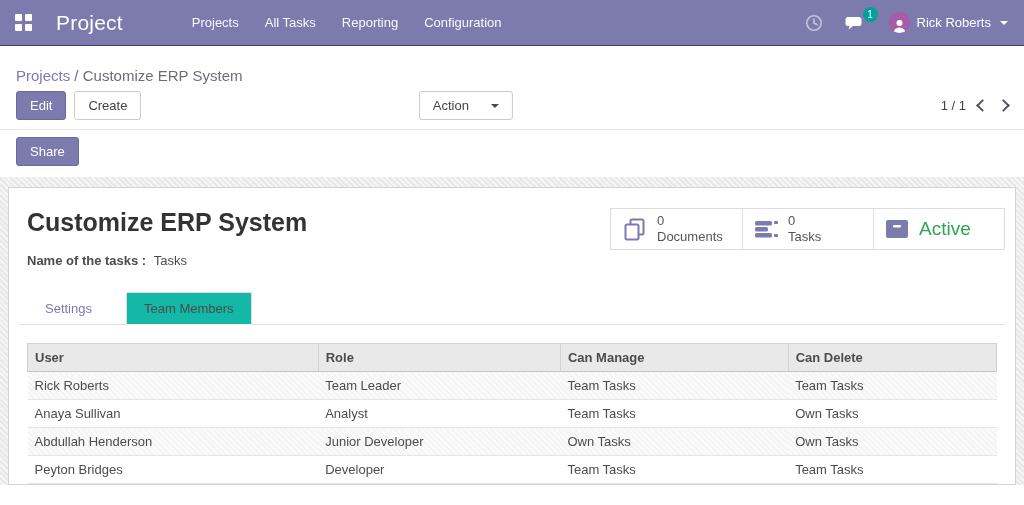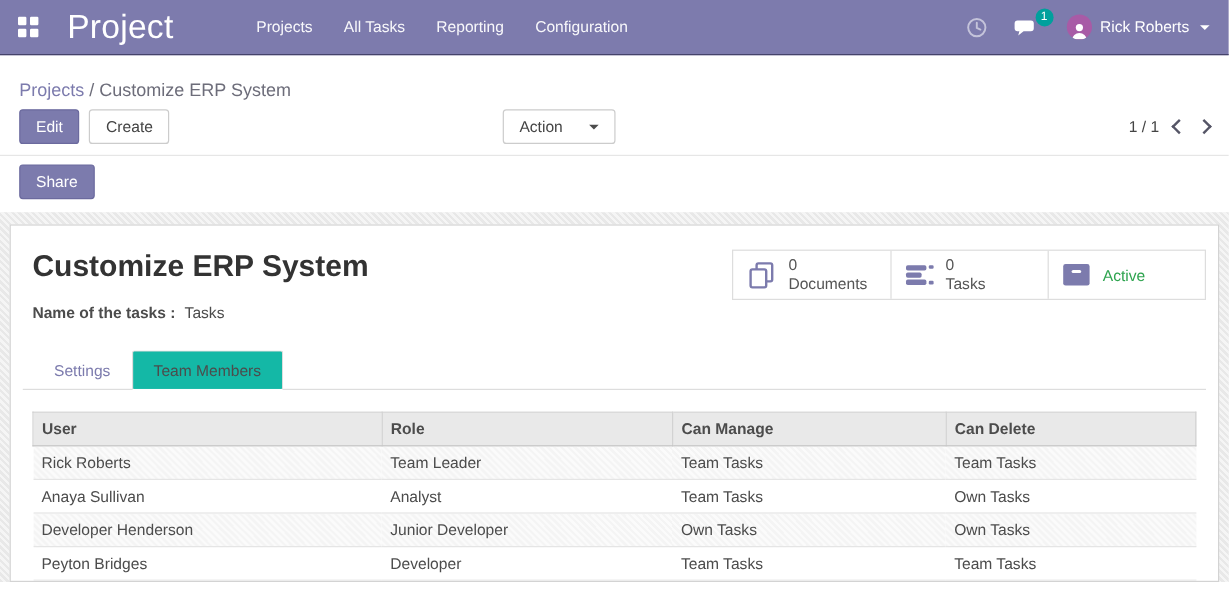--- a/index.html
+++ b/index.html
@@ -18,21 +18,21 @@
     background: #7d7bad;
     border-bottom: 1px solid #45436a;
     display: flex;
     align-items: center;
     color: #ffffff;
     padding: 0 16px 0 8px;
   }
   .apps-btn { width: 30px; height: 30px; display: flex; align-items: center; justify-content: center; cursor: pointer; }
   .apps-grid { display: grid; grid-template-columns: 7px 7px; grid-template-rows: 7px 7px; gap: 3px; }
   .apps-grid span { background: #ffffff; border-radius: 1px; }
-  .brand { font-size: 28px; font-weight: 400; margin: 0 56px 0 18px; cursor: pointer; letter-spacing: 0.2px; }
+  .brand { font-size: 21px; font-weight: 400; margin: 0 56px 0 18px; cursor: pointer; letter-spacing: 0.2px; }
   .nav-menu { display: flex; align-items: center; height: 100%; }
   .nav-item { padding: 0 13px; height: 100%; display: flex; align-items: center; cursor: pointer; color: rgba(255,255,255,0.95); font-size: 13px; }
   .nav-right { margin-left: auto; display: flex; align-items: center; gap: 22px; }
   .icon-btn { position: relative; cursor: pointer; display: flex; align-items: center; }
   .badge {
     position: absolute; top: -7px; right: -11px;
     background: #00a09d; color: #fff; font-size: 10px;
     min-width: 15px; height: 15px; border-radius: 8px;
     display: flex; align-items: center; justify-content: center; padding: 0 4px;
   }
@@ -99,24 +99,24 @@
 
   .stat-group { display: flex; border: 1px solid #dddddd; background: #ffffff; }
   .stat-btn {
     display: flex; align-items: center; gap: 9px;
     width: 131px; height: 40px; padding: 0 10px;
     cursor: pointer;
   }
   .stat-btn + .stat-btn { border-left: 1px solid #dddddd; }
   .stat-text { display: flex; flex-direction: column; line-height: 1.25; font-size: 13px; color: #555555; }
   .stat-value { color: #555555; }
-  .stat-single { font-size: 13px; }
-
-  
-  .tabs-row { margin-top: 24px; border-bottom: 1px solid #dddddd; padding-left: 8px; display: flex; }
+  .stat-single { font-size: 19px; }
+
+  
+  .tabs-row { margin-top: 24px; border-bottom: 1px solid #dddddd; padding-left: 8px; display: flex; gap: 16px; }
   .tab {
     padding: 8px 17px; font-size: 13px; cursor: pointer;
     border: 1px solid transparent; margin-bottom: -1px; border-radius: 2px 2px 0 0;
   }
   .tab-inactive { color: #7c7bad; }
   .tab-active { background: #14b8a6; border-color: #dddddd #dddddd #ffffff #dddddd; color: #4c4c4c; }
 
   
   .table-wrap { margin-top: 18px; padding: 0 8px; }
   table { width: 100%; border-collapse: collapse; font-size: 13px; }
@@ -274,21 +274,21 @@
             <td>Team Tasks</td>
             <td>Team Tasks</td>
           </tr>
           <tr>
             <td>Anaya Sullivan</td>
             <td>Analyst</td>
             <td>Team Tasks</td>
             <td>Own Tasks</td>
           </tr>
           <tr>
-            <td>Developer Henderson</td>
+            <td>Abdullah Henderson</td>
             <td>Junior Developer</td>
             <td>Own Tasks</td>
             <td>Own Tasks</td>
           </tr>
           <tr>
             <td>Peyton Bridges</td>
             <td>Developer</td>
             <td>Team Tasks</td>
             <td>Team Tasks</td>
           </tr>

